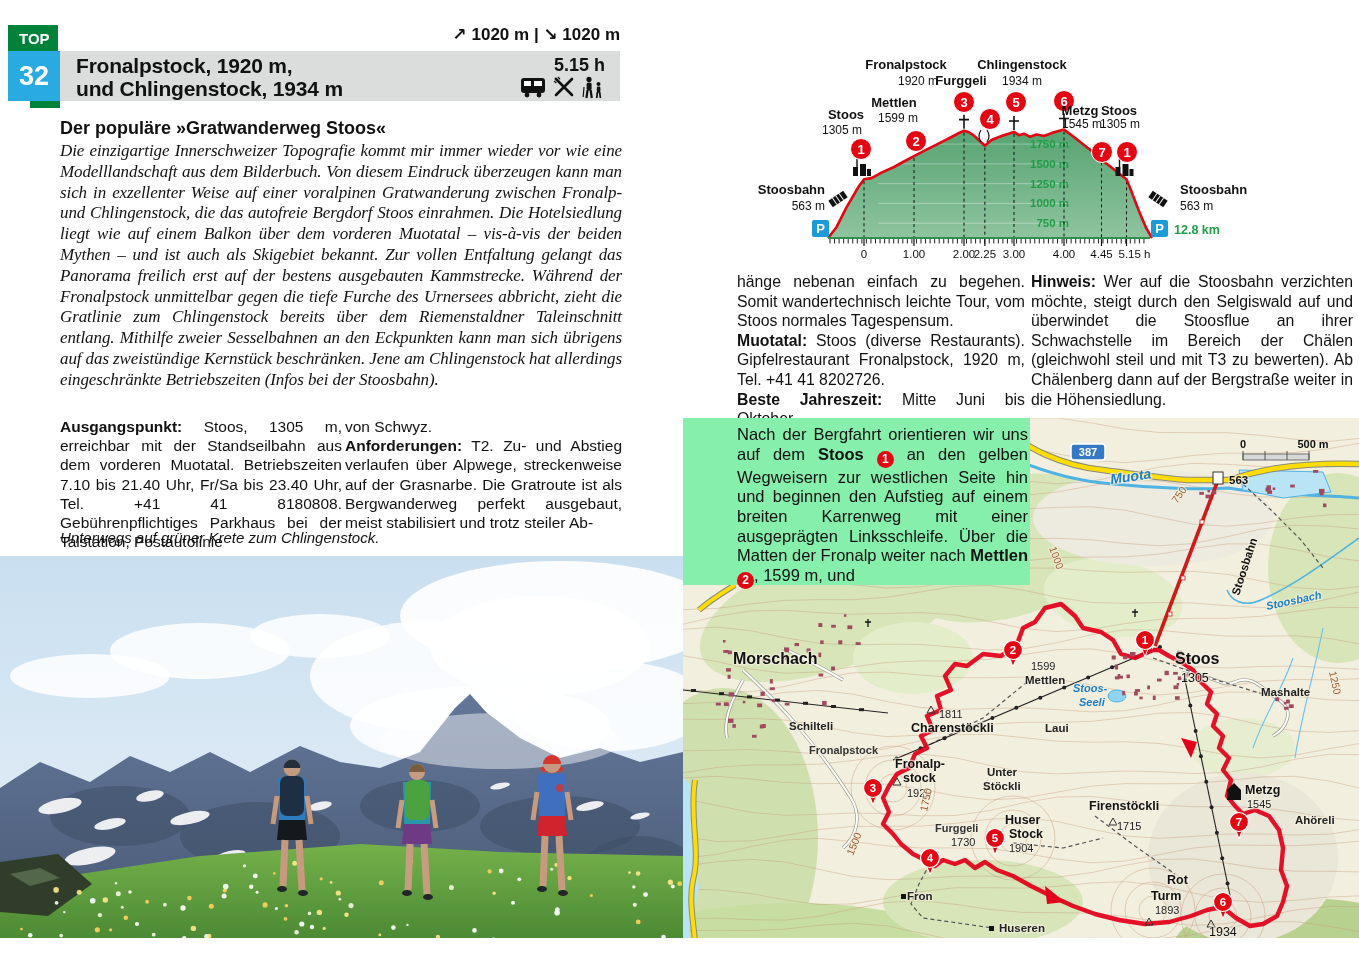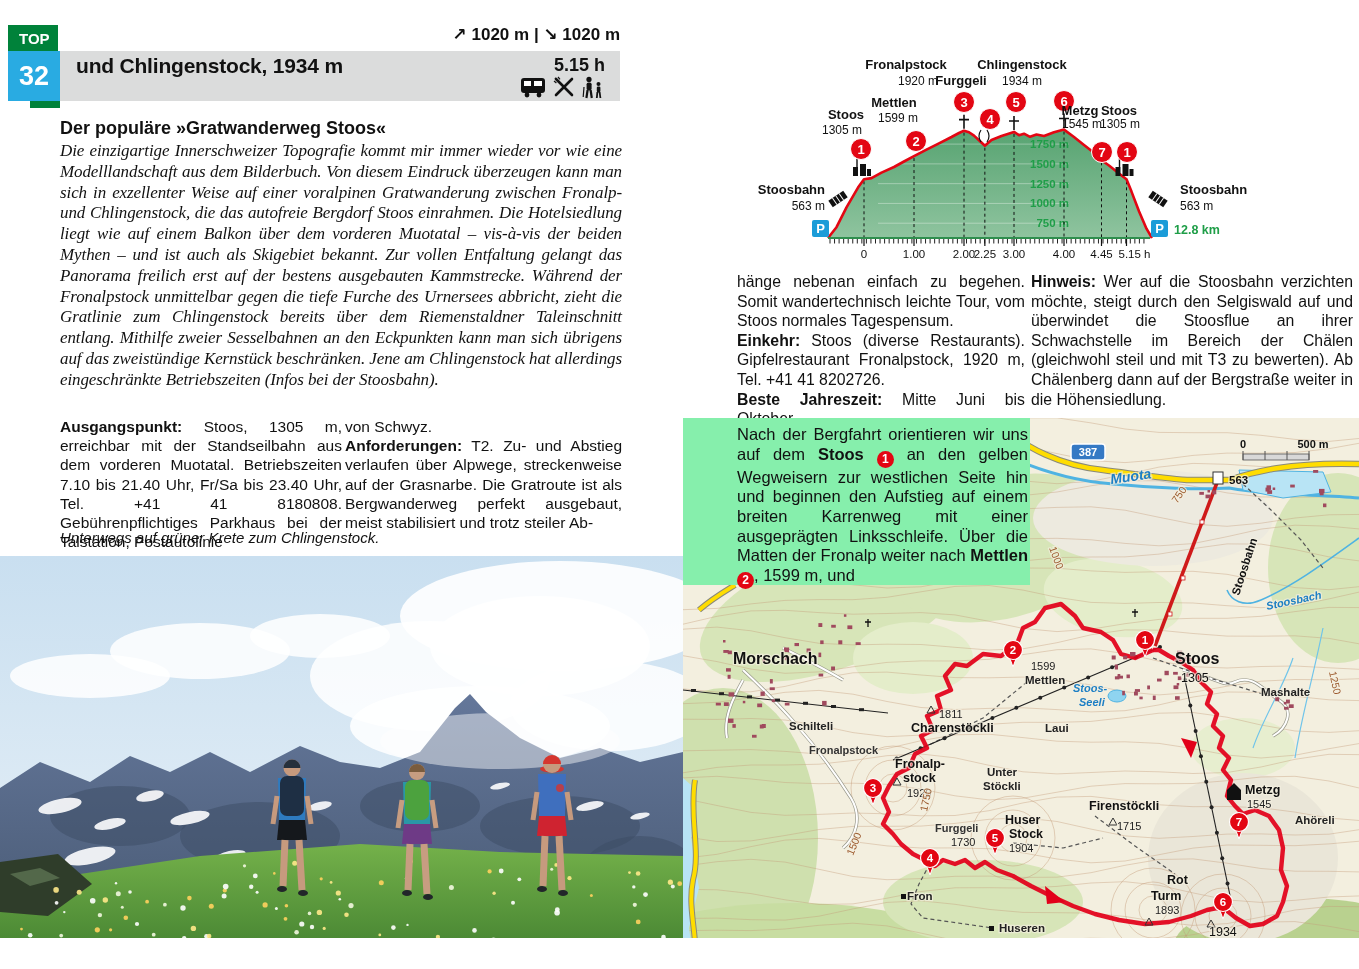--- a/index.html
+++ b/index.html
@@ -47,20 +47,21 @@
   <div class="abs" id="top-badge">TOP</div>
   <div class="abs" id="route-number">32</div>
   <div class="abs" id="green-sliver"></div>
   <div class="abs" id="title-bar"></div>
   <div class="abs" id="updown">
     <span>↗ 1020 m</span>
     <span>|</span>
     <span>↘ 1020 m</span>
   </div>
   <div class="abs" id="title-text">
+    <div>Fronalpstock, 1920 m,</div>
     <div>und Chlingenstock, 1934 m</div>
   </div>
   <div class="abs" id="duration">5.15 h</div>
   <div class="abs" id="facility-icons">
     <svg width="28" height="22" viewBox="0 0 28 22">
       <rect x="2" y="2" width="24" height="15" rx="3" fill="#111"></rect>
       <rect x="5" y="5" width="7" height="5" fill="#fff"></rect>
         <rect x="15" y="5" width="8" height="5" fill="#fff"></rect>
       <circle cx="8" cy="19" r="2.4" fill="#111"></circle>
         <circle cx="20" cy="19" r="2.4" fill="#111"></circle>
@@ -97,21 +98,21 @@
   </div>
   <div class="abs" id="info-right">
     <div>von Schwyz.</div>
     <b class="kw">Anforderungen:</b><span> T2. Zu- und Abstieg verlaufen über Alpwege, streckenweise auf der Grasnarbe. Die Gratroute ist als Bergwanderweg perfekt ausgebaut, meist stabilisiert und trotz steiler Ab-</span>
   </div>
 
   <div class="abs" id="photo-caption">Unterwegs auf grüner Krete zum Chlingenstock.</div>
 
   <div class="abs" id="col-mid">
     <span>hänge nebenan einfach zu begehen. Somit wandertechnisch leichte Tour, vom Stoos normales Tagespensum.</span><br>
-    <b class="kw">Einkehr:</b><span> Stoos (diverse Restaurants). Gipfelrestaurant Fronalpstock, 1920 m, Tel. +41 41 8202726.</span><br>
+    <b class="kw">Muotatal:</b><span> Stoos (diverse Restaurants). Gipfelrestaurant Fronalpstock, 1920 m, Tel. +41 41 8202726.</span><br>
     <b class="kw">Beste Jahreszeit:</b><span> Mitte Juni bis Oktober.</span>
   </div>
   <div class="abs" id="col-hinweis">
     <b class="kw">Hinweis:</b><span> Wer auf die Stoosbahn verzichten möchte, steigt durch den Selgiswald auf und überwindet die Stoosflue an ihrer Schwachstelle im Bereich der Chälen (gleichwohl steil und mit T3 zu bewerten). Ab Chälenberg dann auf der Bergstraße weiter in die Höhensiedlung.</span>
   </div>
 
   <div class="abs" id="chart-wrap">
     <svg id="profile-svg" width="631" height="250" viewBox="0 0 631 250">
         <defs>
           <linearGradient id="fillg" x1="0" y1="0" x2="0" y2="1">

